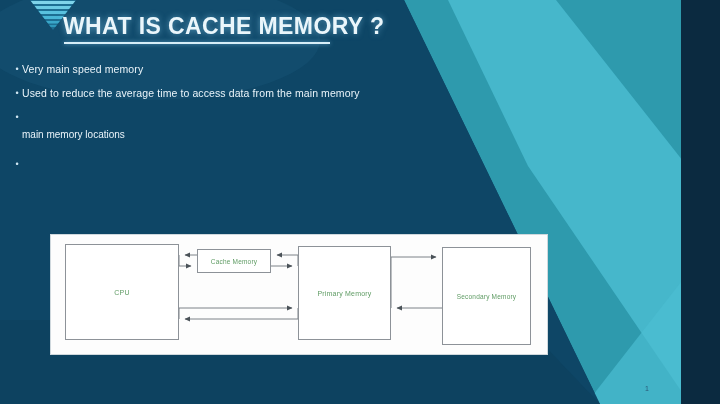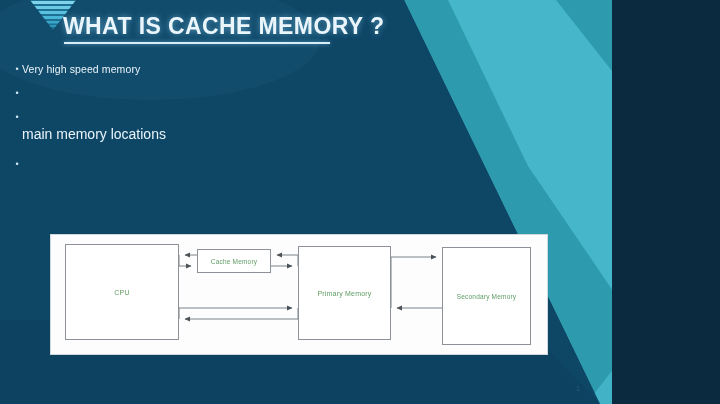--- a/index.html
+++ b/index.html
@@ -5,21 +5,21 @@
   html, body {
     margin: 0;
     padding: 0;
     background: #0b2a40;
   }
   body {
     font-family: "Liberation Sans", sans-serif;
   }
   #slide {
     position: relative;
-    width: 612px;
+    width: 681px;
     height: 404px;
     overflow: hidden;
     background: #0e4666;
   }
   
   .bg-layer {
     position: absolute;
     inset: 0;
     width: 720px;
     height: 404px;
@@ -74,21 +74,21 @@
     text-align: center;
   }
   .bullet-text {
     font-size: 10.5px;
     line-height: 15px;
     color: #eaf4fa;
     letter-spacing: 0.1px;
   }
   .bullet-cont {
     margin-left: 10px;
-    font-size: 14px;
+    font-size: 10px;
     line-height: 15px;
     color: #eaf4fa;
     margin-top: -7px;
     margin-bottom: 15px;
   }
   
   #diagram-panel {
     position: absolute;
     left: 50px;
     top: 234px;
@@ -176,25 +176,26 @@
     </g>
   </svg>
 
   <div class="title">WHAT IS CACHE MEMORY ?</div>
   <div class="title-underline"></div>
 
   <div class="bullets">
 
     <div class="bullet-row">
       <span class="bullet-dot">•</span>
-      <span class="bullet-text">Very high speed memory</span>
-    </div>
-
-    <div class="bullet-row">
-      <span class="bullet-dot">•</span>
+      <span class="bullet-text">Very main speed memory</span>
+    </div>
+
+    <div class="bullet-row">
+      <span class="bullet-dot">•</span>
+      <span class="bullet-text">Used to reduce the average time to access data from the main memory</span>
     </div>
 
     <div class="bullet-row">
       <span class="bullet-dot">•</span>
     </div>
     <div class="bullet-cont">main memory locations</div>
 
     <div class="bullet-row">
       <span class="bullet-dot">•</span>
     </div>

